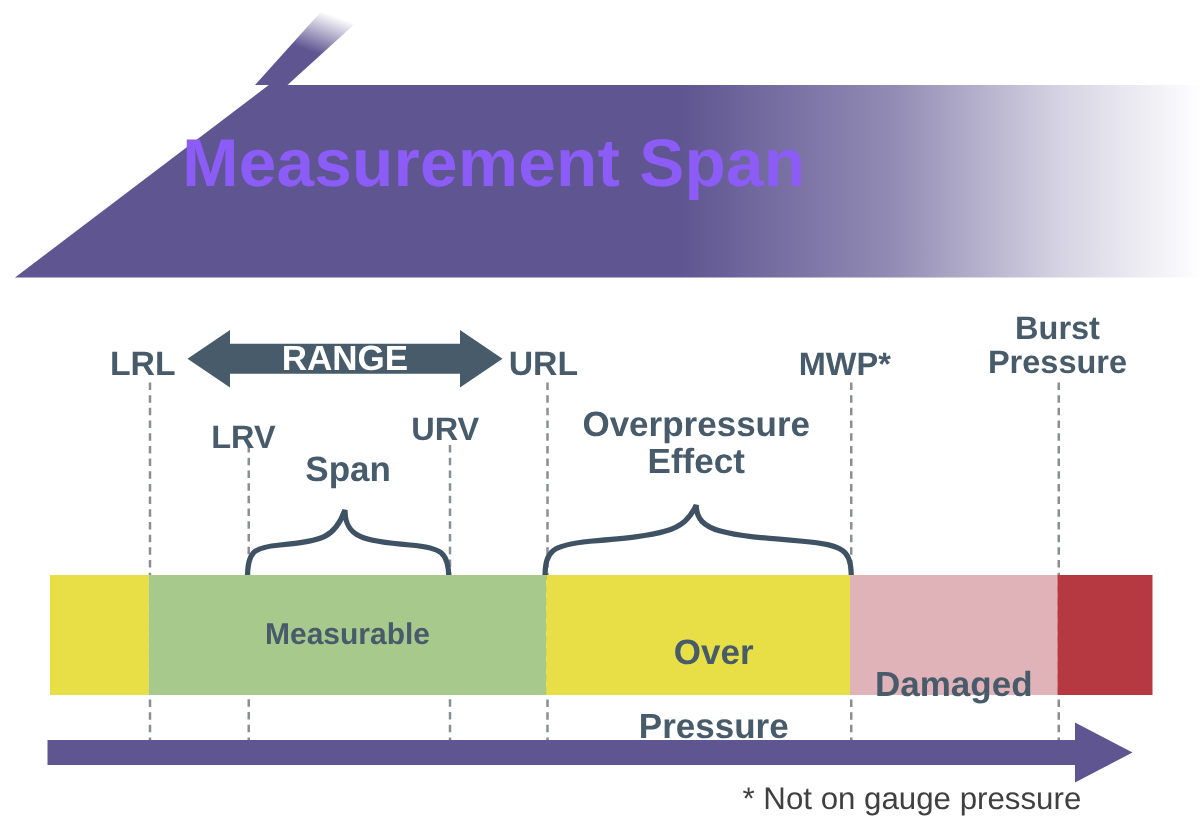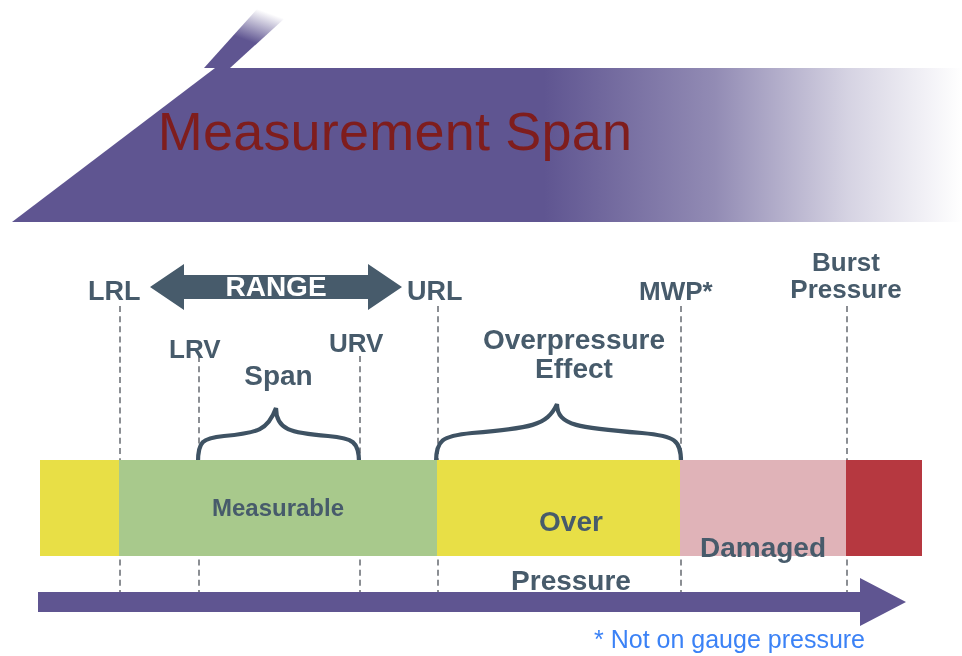--- a/index.html
+++ b/index.html
@@ -27,22 +27,22 @@
     height: 230px;
   }
   .banner-svg { display: block; }
   .banner-title {
     position: absolute;
     left: 0;
     top: 104px;
     width: 790px;
     text-align: center;
     font-size: 54px;
-    font-weight: normal;
-    color: #7f1d1d;
+    font-weight: bold;
+    color: #8b5cf6;
     letter-spacing: 0.2px;
     line-height: 1;
     white-space: nowrap;
   }
   
   .lbl {
     position: absolute;
     color: #475B6B;
     font-weight: bold;
     line-height: 1.05;
@@ -65,21 +65,21 @@
     position: absolute;
     color: #475B6B;
     font-weight: bold;
     text-align: center;
     line-height: 1.06;
     white-space: pre-line;
   }
   
   .footnote {
     position: absolute;
-    color: #3b82f6;
+    color: #404040;
     font-weight: normal;
     white-space: nowrap;
   }
   svg { overflow: visible; }
 </style>
 </head>
 <body>
 
 <div id="canvas">
 
@@ -133,21 +133,21 @@
     <polygon points="0,25 34,2 34,13 218,13 218,2 252,25 218,48 218,37 34,37 34,48" fill="#475B6B"></polygon>
   </svg>
   <div class="lbl ctr" style="left:150px; top:272px; width:252px; font-size:28px; color:#ffffff;">RANGE</div>
 
   <div class="lbl ctr" style="left:198px; top:361px; width:161px; font-size:28px;">Span</div>
 
   <svg style="position:absolute; left:196px; top:400px;" width="165" height="62" viewBox="0 0 165 62">
     <path d="M2,62 C2,42 6,38 28,36 C62,33 72,30 80,8 C80,30 95,33 132,36 C157,38 163,42 163,62" fill="none" stroke="#3E5263" stroke-width="4.2" stroke-linecap="round"></path>
   </svg>
 
-  <div class="lbl ctr" style="left:451px; top:325px; width:246px; font-size:28px;">
+  <div class="lbl ctr" style="left:434px; top:325px; width:246px; font-size:28px;">
     <div>Overpressure</div>
     <div>Effect</div>
   </div>
 
   <svg style="position:absolute; left:434px; top:398px;" width="250" height="64" viewBox="0 0 250 64">
     <path d="M2,64 C2,42 8,38 38,35 C96,30 113,28 123,6 C123,28 146,30 208,35 C241,38 247,42 247,64" fill="none" stroke="#3E5263" stroke-width="4.2" stroke-linecap="round"></path>
   </svg>
 
   <div class="barseg" style="left:40px;  width:79px;  background:#E8DF46;"></div>
   <div class="barseg" style="left:119px; width:318px; background:#A8C98C;"></div>

